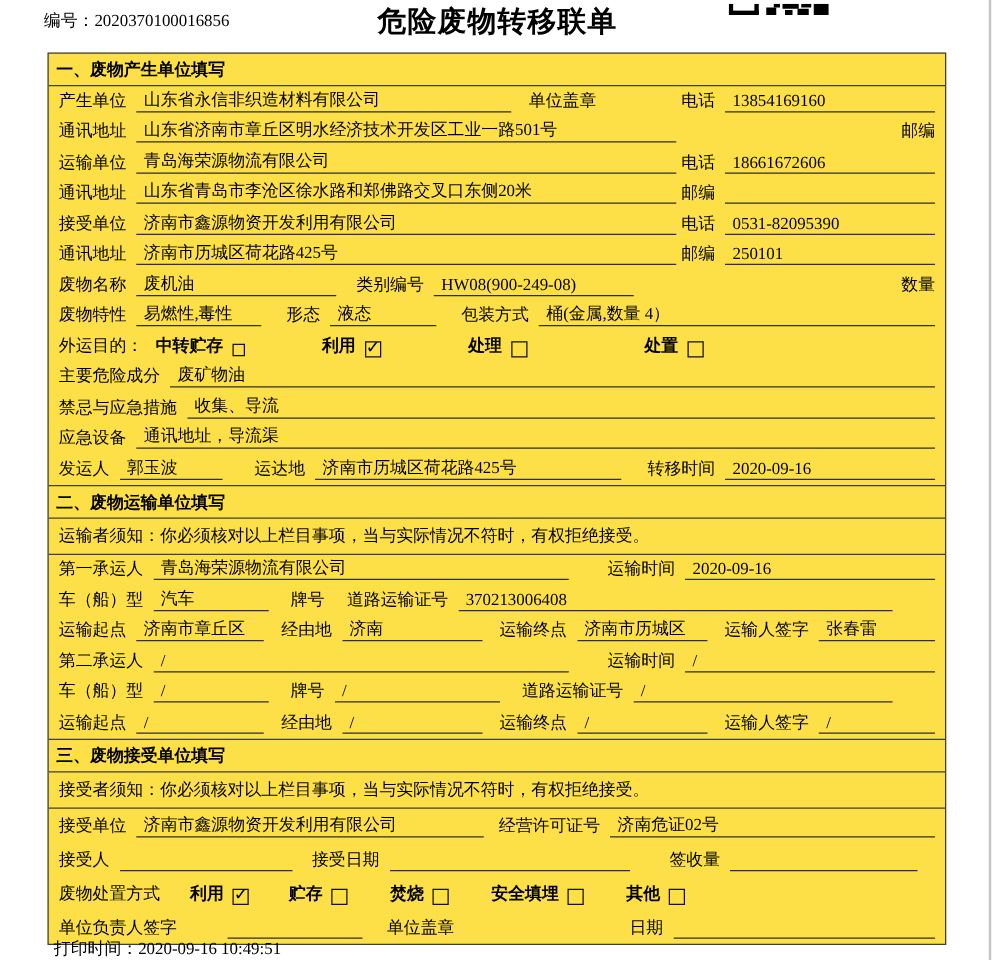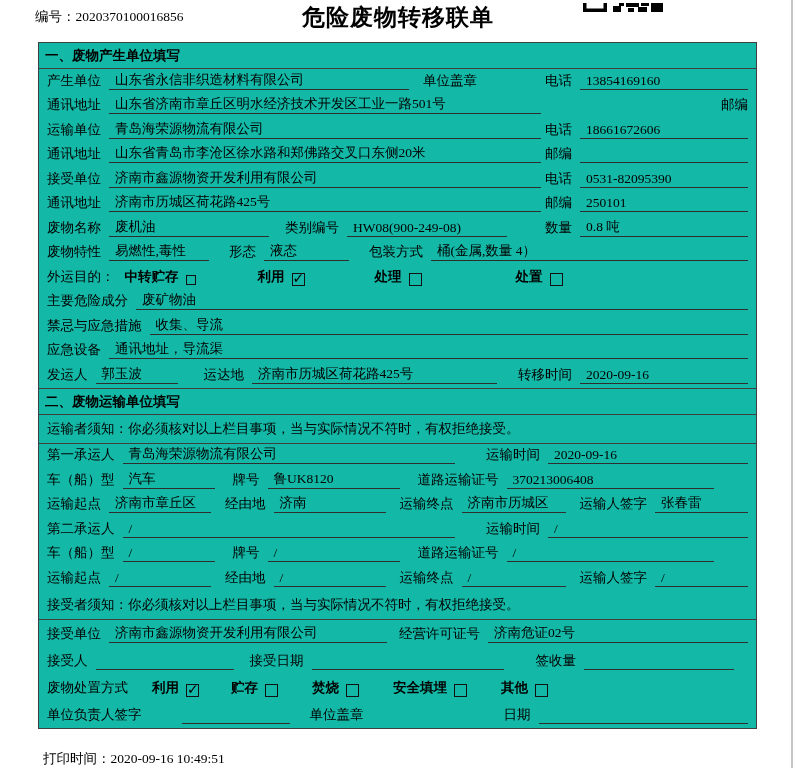--- a/index.html
+++ b/index.html
@@ -10,21 +10,21 @@
   }
   .page-edge{position:absolute;top:0;right:3px;width:2px;height:768px;background:#c6c6c6;}
   
   .doc-no{position:absolute;left:35px;top:8px;white-space:nowrap;}
   .doc-title{position:absolute;left:0;width:100%;top:2px;text-align:center;
     font-family:"Liberation Sans","DejaVu Sans",sans-serif;font-weight:bold;
     font-size:23px;letter-spacing:1px;}
   .qr-frag{position:absolute;left:583px;top:0;}
   
   .form{position:absolute;left:38px;top:42px;width:719px;border:1.5px solid #3f3f3f;
-    box-sizing:border-box;background:#14b8a6;}
+    box-sizing:border-box;background:#fde047;}
   .sec-h{font-family:"Liberation Sans","DejaVu Sans",sans-serif;font-weight:bold;
     font-size:13.5px;padding:4px 6px 3px 6px;border-bottom:1.5px solid #3f3f3f;}
   .sec + .sec .sec-h{border-top:1.5px solid #3f3f3f;}
   .notice{padding:5px 8px 5px 8px;border-bottom:1.5px solid #3f3f3f;}
   .row{display:flex;align-items:flex-end;height:24.5px;padding:0 8px 4px 8px;
     box-sizing:border-box;white-space:nowrap;}
   .sec3 .row{height:27px;}
   .lbl{flex:none;}
   .val{border-bottom:1.2px solid #2e2e2e;padding:0 8px 0 6px;margin-left:8px;
     box-sizing:border-box;overflow:hidden;flex:none;min-height:15px;}
@@ -127,21 +127,20 @@
       </span>
     </div>
 
     <div class="row">
       <span class="lbl">废物名称</span>
       <span class="val" style="width:160px">废机油</span>
       <span class="lbl" style="margin-left:16px">类别编号</span>
       <span class="val" style="width:160px">HW08(900-249-08)</span>
       <span class="rg">
         <span class="lbl">数量</span>
-        <span class="val">0.8 吨</span>
       </span>
     </div>
 
     <div class="row">
       <span class="lbl">废物特性</span>
       <span class="val" style="width:100px">易燃性,毒性</span>
       <span class="lbl" style="margin-left:20px">形态</span>
       <span class="val" style="width:85px">液态</span>
       <span class="lbl" style="margin-left:20px">包装方式</span>
       <span class="val fill">桶(金属,数量 4）</span>
@@ -204,21 +203,20 @@
       <span class="rg">
         <span class="lbl">运输时间</span>
         <span class="val" style="width:200px">2020-09-16</span>
       </span>
     </div>
 
     <div class="row">
       <span class="lbl">车（船）型</span>
       <span class="val" style="width:92px">汽车</span>
       <span class="lbl" style="margin-left:18px">牌号</span>
-      <span class="val" style="width:132px">鲁UK8120</span>
       <span class="lbl" style="margin-left:18px">道路运输证号</span>
       <span class="val fill" style="margin-right:34px">370213006408</span>
     </div>
 
     <div class="row">
       <span class="lbl">运输起点</span>
       <span class="val" style="width:102px">济南市章丘区</span>
       <span class="lbl" style="margin-left:14px">经由地</span>
       <span class="val" style="width:112px">济南</span>
       <span class="lbl" style="margin-left:14px">运输终点</span>
@@ -251,20 +249,21 @@
       <span class="lbl" style="margin-left:14px">经由地</span>
       <span class="val" style="width:112px">/</span>
       <span class="lbl" style="margin-left:14px">运输终点</span>
       <span class="val" style="width:104px">/</span>
       <span class="lbl" style="margin-left:14px">运输人签字</span>
       <span class="val fill">/</span>
     </div>
   </div>
 
   <div class="sec sec3">
+    <div class="sec-h">三、废物接受单位填写</div>
     <div class="notice">接受者须知：你必须核对以上栏目事项，当与实际情况不符时，有权拒绝接受。</div>
 
     <div class="row">
       <span class="lbl">接受单位</span>
       <span class="val" style="width:278px">济南市鑫源物资开发利用有限公司</span>
       <span class="lbl" style="margin-left:12px">经营许可证号</span>
       <span class="val fill">济南危证02号</span>
     </div>
 
     <div class="row">

